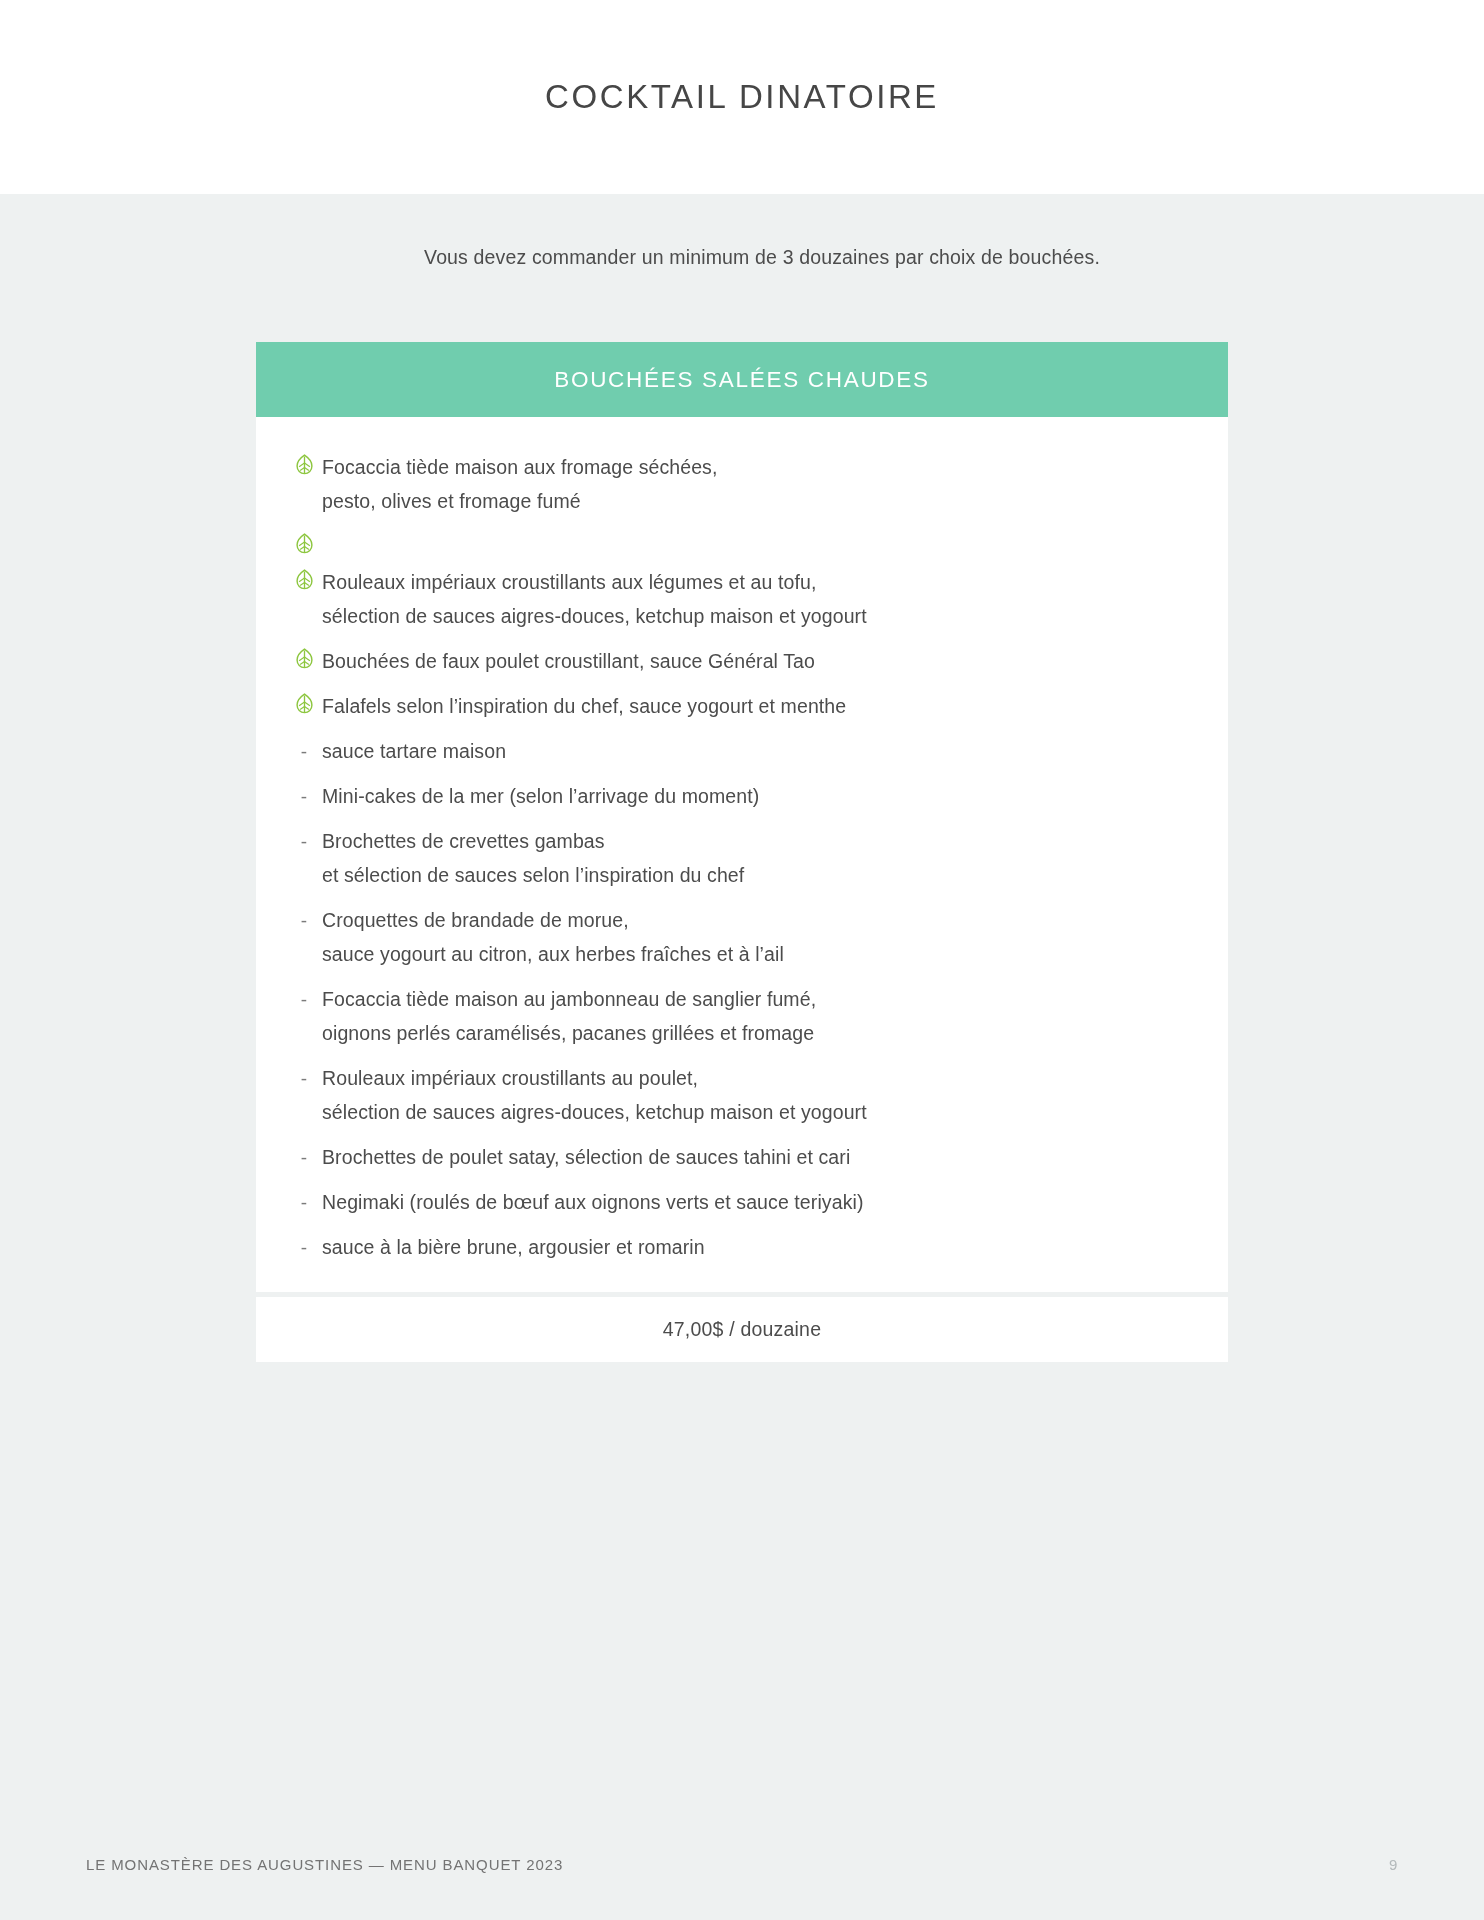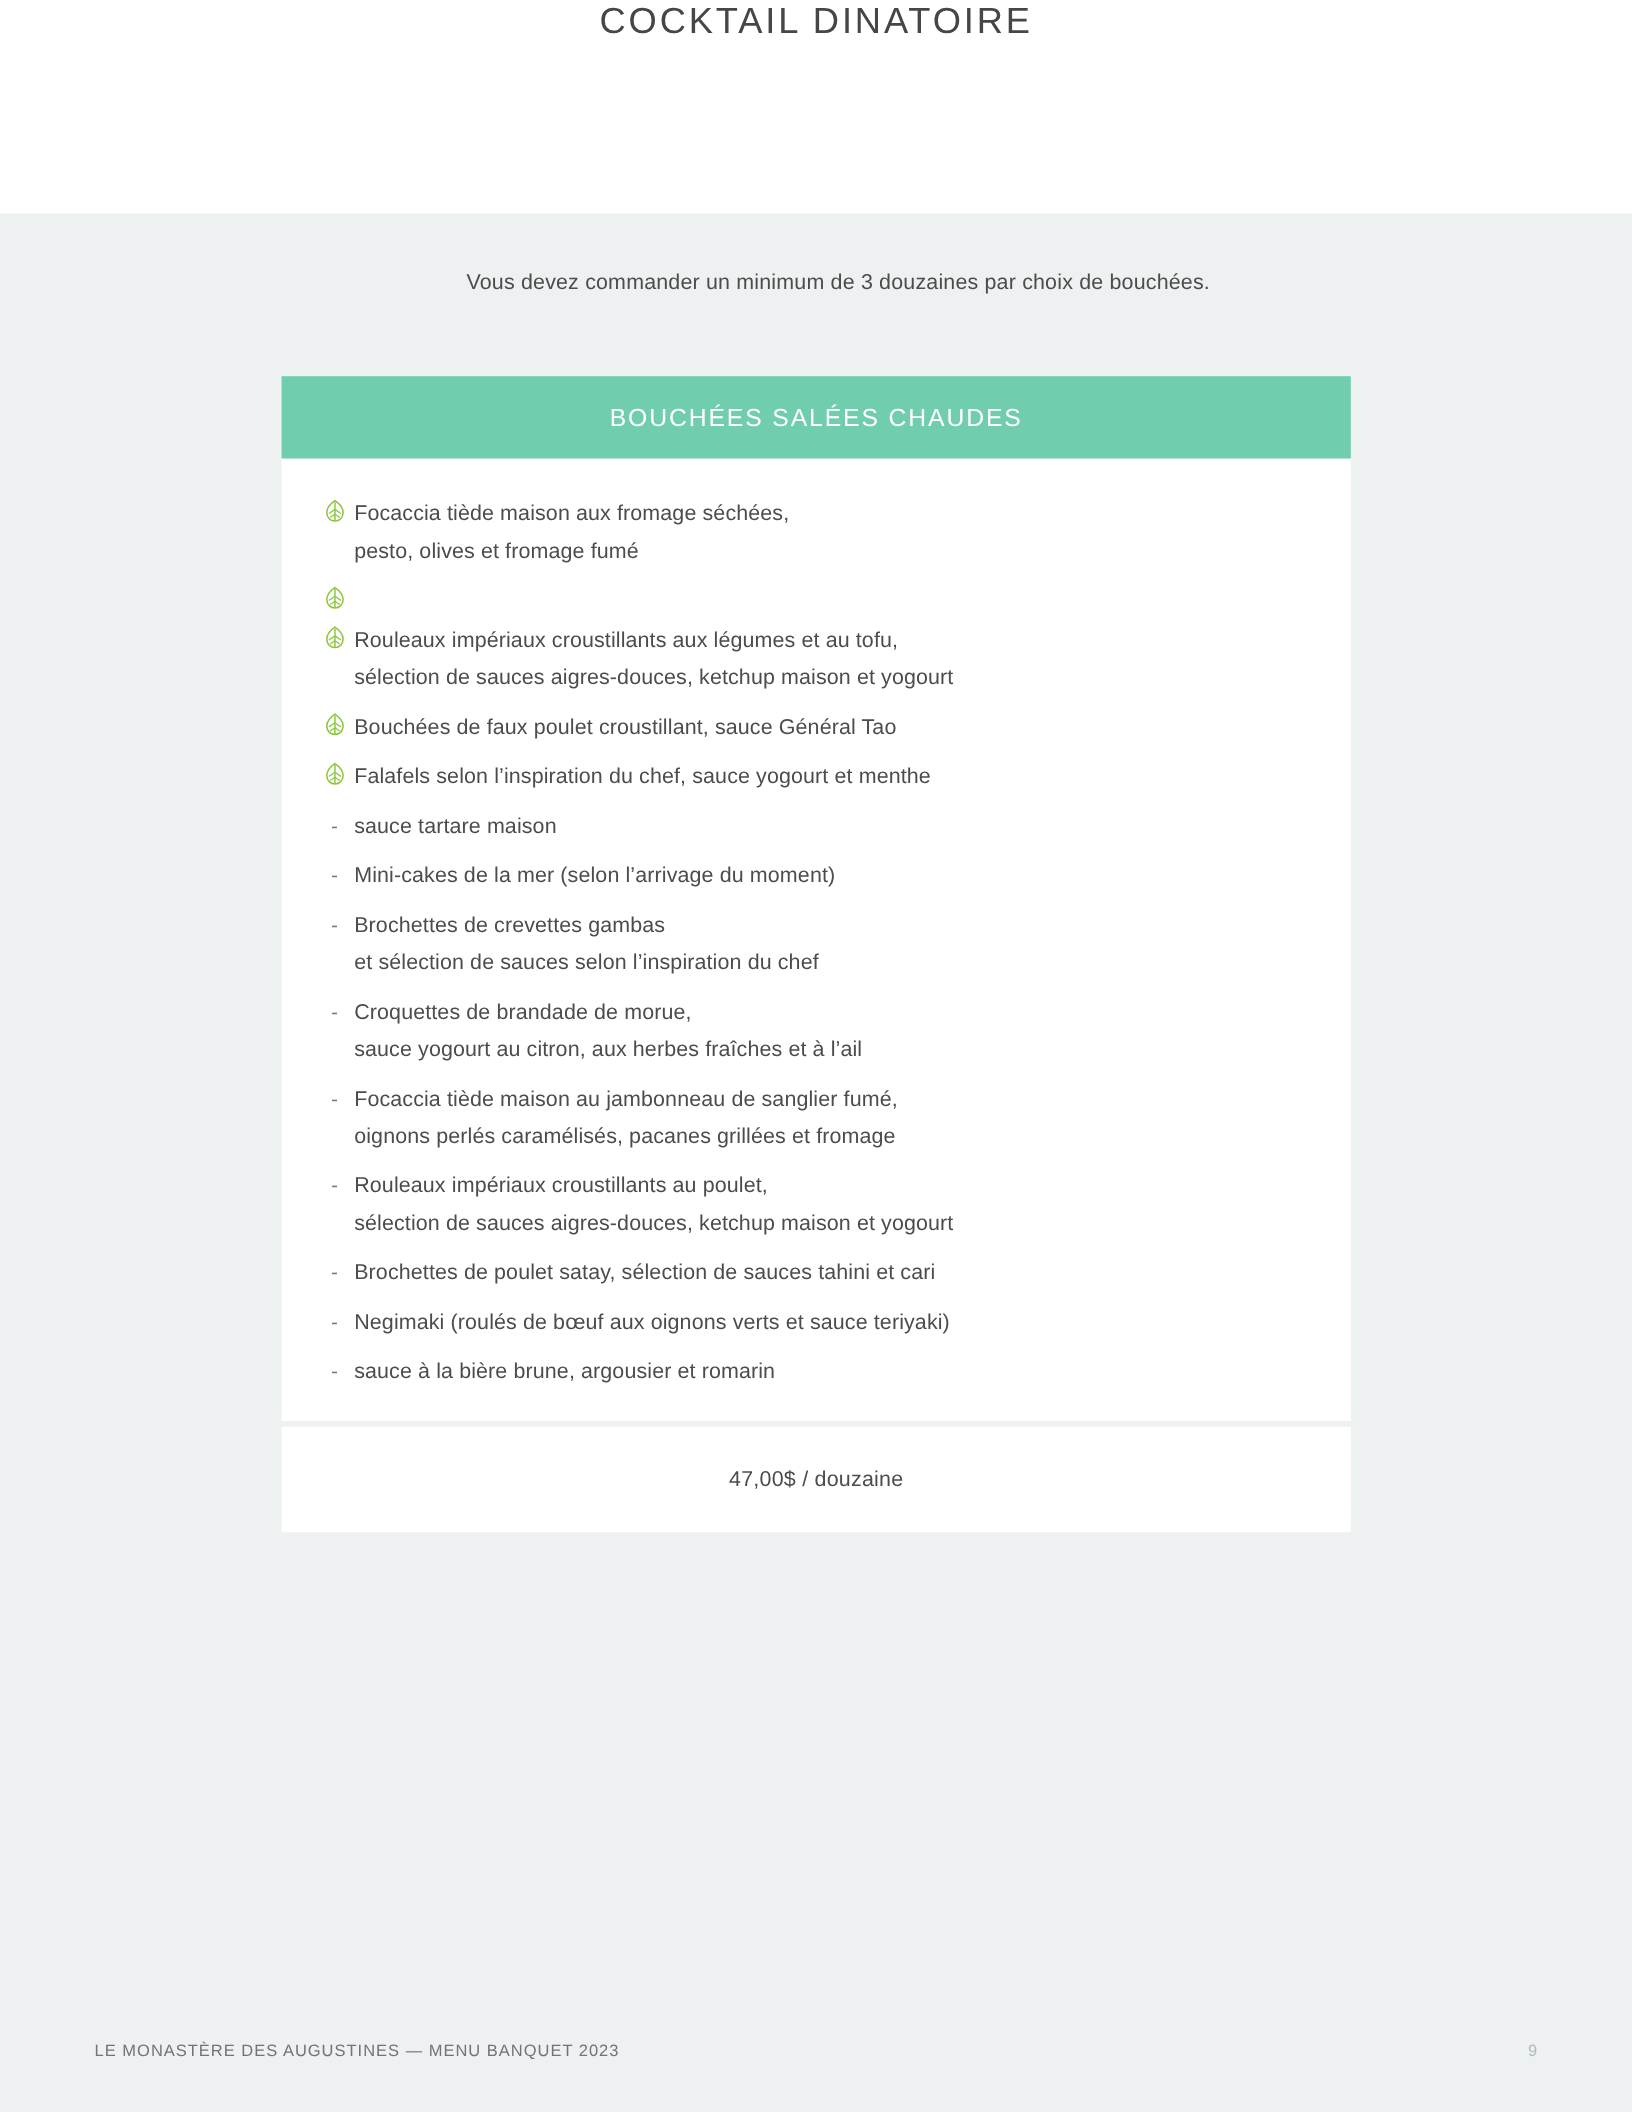--- a/index.html
+++ b/index.html
@@ -20,21 +20,21 @@
 
   
   .page-header {
     position: absolute;
     left: 0;
     top: 0;
     width: 1484px;
     height: 194px;
     background: #ffffff;
     display: flex;
-    align-items: flex-start;
+    align-items: center;
     justify-content: center;
   }
 
   .page-title {
     font-size: 33px;
     letter-spacing: 2.6px;
     font-weight: 400;
     color: #464646;
     text-transform: uppercase;
     white-space: nowrap;
@@ -137,21 +137,21 @@
   }
 
   
   .card-divider {
     height: 5px;
     background: #eef1f1;
   }
 
   .card-price {
     background: #ffffff;
-    height: 96px;
+    height: 65px;
     display: flex;
     align-items: center;
     justify-content: center;
   }
 
   .price-text {
     font-size: 19.5px;
     color: #4c4c4c;
     letter-spacing: 0.2px;
   }

